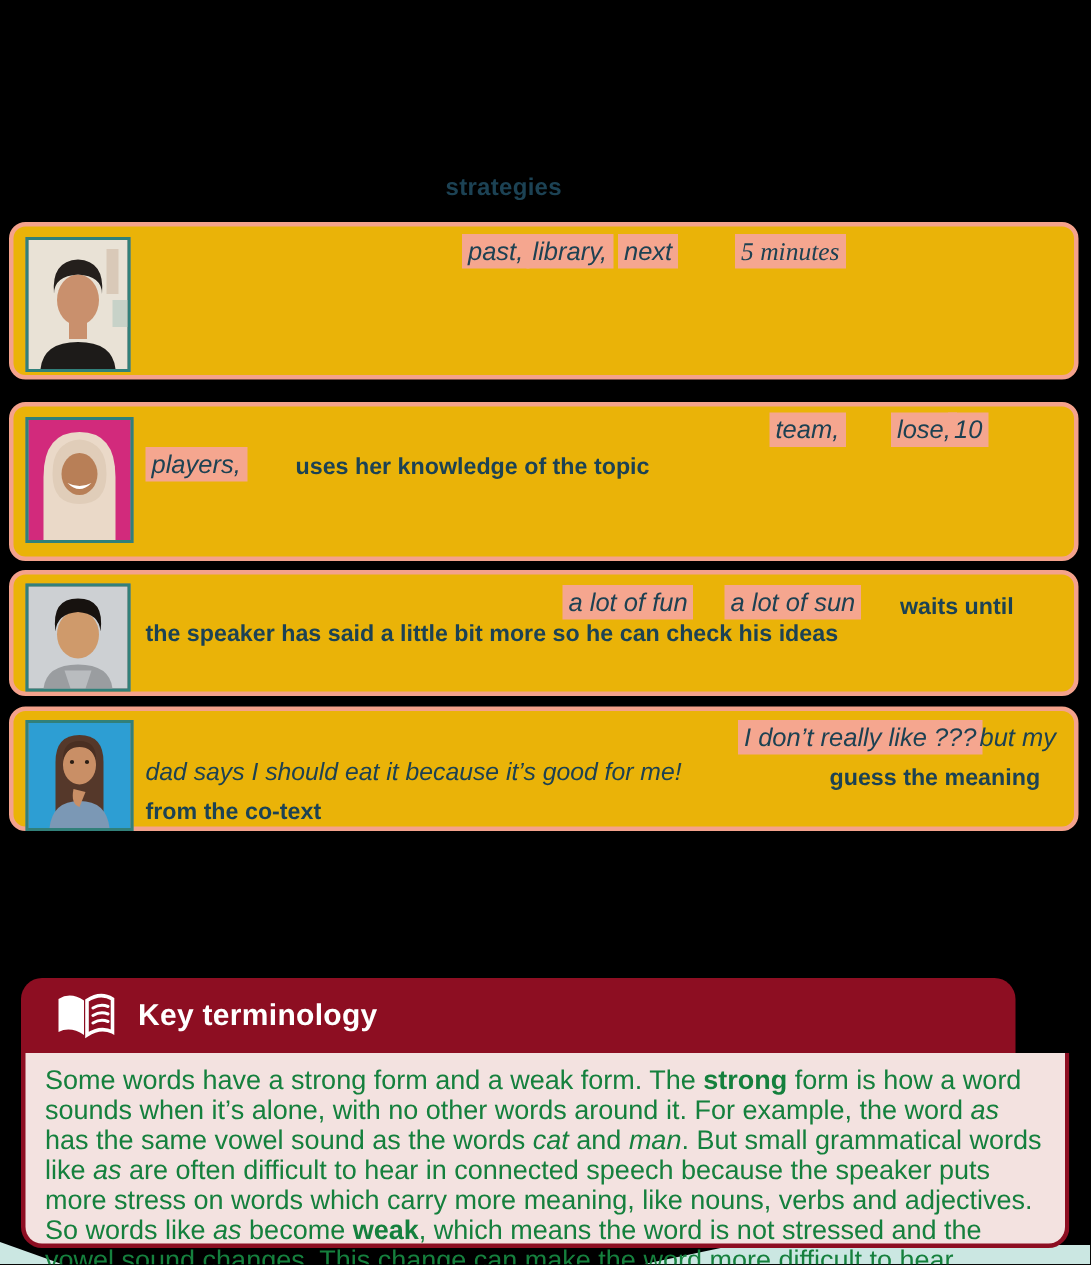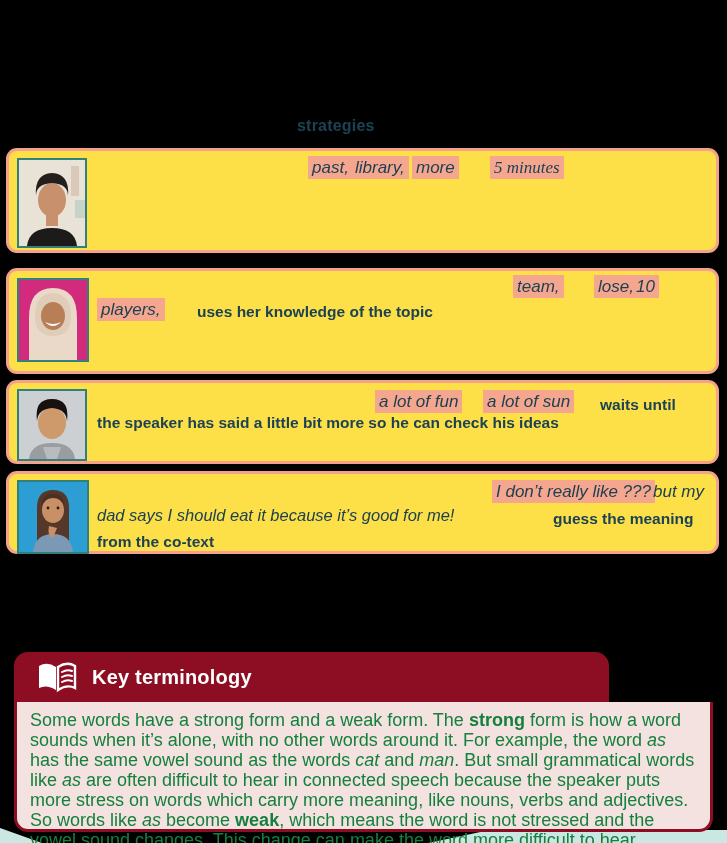--- a/index.html
+++ b/index.html
@@ -10,21 +10,21 @@
     overflow:hidden;
     font-family:"Liberation Sans","DejaVu Sans",sans-serif;
   }
   .heading-fragment{
     position:absolute;left:297px;top:117px;
     color:#1c4254;font-weight:bold;font-size:16px;letter-spacing:.2px;
   }
   .card{
     position:absolute;left:6px;width:713px;
     border:3px solid #f4a28c;border-radius:11px;
-    box-sizing:border-box;background:#fde047;
+    box-sizing:border-box;background:#eab308;
   }
   .card1{top:148px;height:105px;}
   .card2{top:268px;height:106px;}
   .card3{top:380px;height:84px;}
   .card4{top:471px;height:83px;}
   .photo{
     position:absolute;left:8px;top:7px;
     border:2px solid #31807a;line-height:0;background:#888;
   }
   .photo svg{display:block;}
@@ -37,21 +37,21 @@
   }
   .it-teal{
     position:absolute;white-space:nowrap;
     color:#1d4152;font-style:italic;font-size:17px;line-height:21px;padding:1px 0;
   }
   .bold-teal{
     position:absolute;white-space:nowrap;
     color:#1c4254;font-weight:bold;font-size:15.5px;line-height:21px;padding:2px 0;
   }
   .kt-banner{
-    position:absolute;left:14px;top:652px;width:595px;height:50px;
+    position:absolute;left:14px;top:652px;width:663px;height:50px;
     background:#8d0e22;border-radius:14px 14px 0 0;
     box-sizing:border-box;
     display:flex;align-items:center;
   }
   .kt-icon{margin-left:22px;line-height:0;}
   .kt-title{
     color:#fff;font-weight:bold;font-size:20px;margin-left:14px;letter-spacing:.2px;
   }
   .kt-panel{
     position:absolute;left:14px;top:702px;width:699px;height:130px;
@@ -94,21 +94,21 @@
         <rect x="52" y="6" width="8" height="30" fill="#d9c9b8"></rect>
         <rect x="56" y="40" width="10" height="18" fill="#c7d2c8"></rect>
         <path d="M33 68 Q10 68 8 86 L58 86 Q56 68 33 68 Z" fill="#1d1b19"></path>
         <ellipse cx="33" cy="40" rx="14" ry="17" fill="#c9906d"></ellipse>
         <path d="M17 36 Q15 14 33 13 Q51 14 49 36 Q49 24 33 23 Q17 24 17 36 Z" fill="#241f1c"></path>
         <rect x="27" y="54" width="12" height="12" fill="#c9906d"></rect>
       </svg>
     </div>
     <span class="hl" style="left:299px;top:5px;">past,</span>
     <span class="hl" style="left:342px;top:5px;">library,</span>
-    <span class="hl" style="left:403px;top:5px;">more</span>
+    <span class="hl" style="left:403px;top:5px;">next</span>
     <span class="hl" style="left:481px;top:5px;font-family:Liberation Serif, serif;">5 minutes</span>
   </div>
 
   <div class="card card2">
     <div class="photo">
       <svg width="68" height="80" viewBox="0 0 68 80">
         <rect width="68" height="80" fill="#d22a7c"></rect>
         <path d="M34 8 Q58 8 58 38 L58 80 L10 80 L10 38 Q10 8 34 8 Z" fill="#ead9c8"></path>
         <path d="M34 14 Q52 14 52 36 Q52 56 34 56 Q16 56 16 36 Q16 14 34 14 Z" fill="#e0cdb9"></path>
         <ellipse cx="34" cy="36" rx="12" ry="14" fill="#b87f57"></ellipse>

